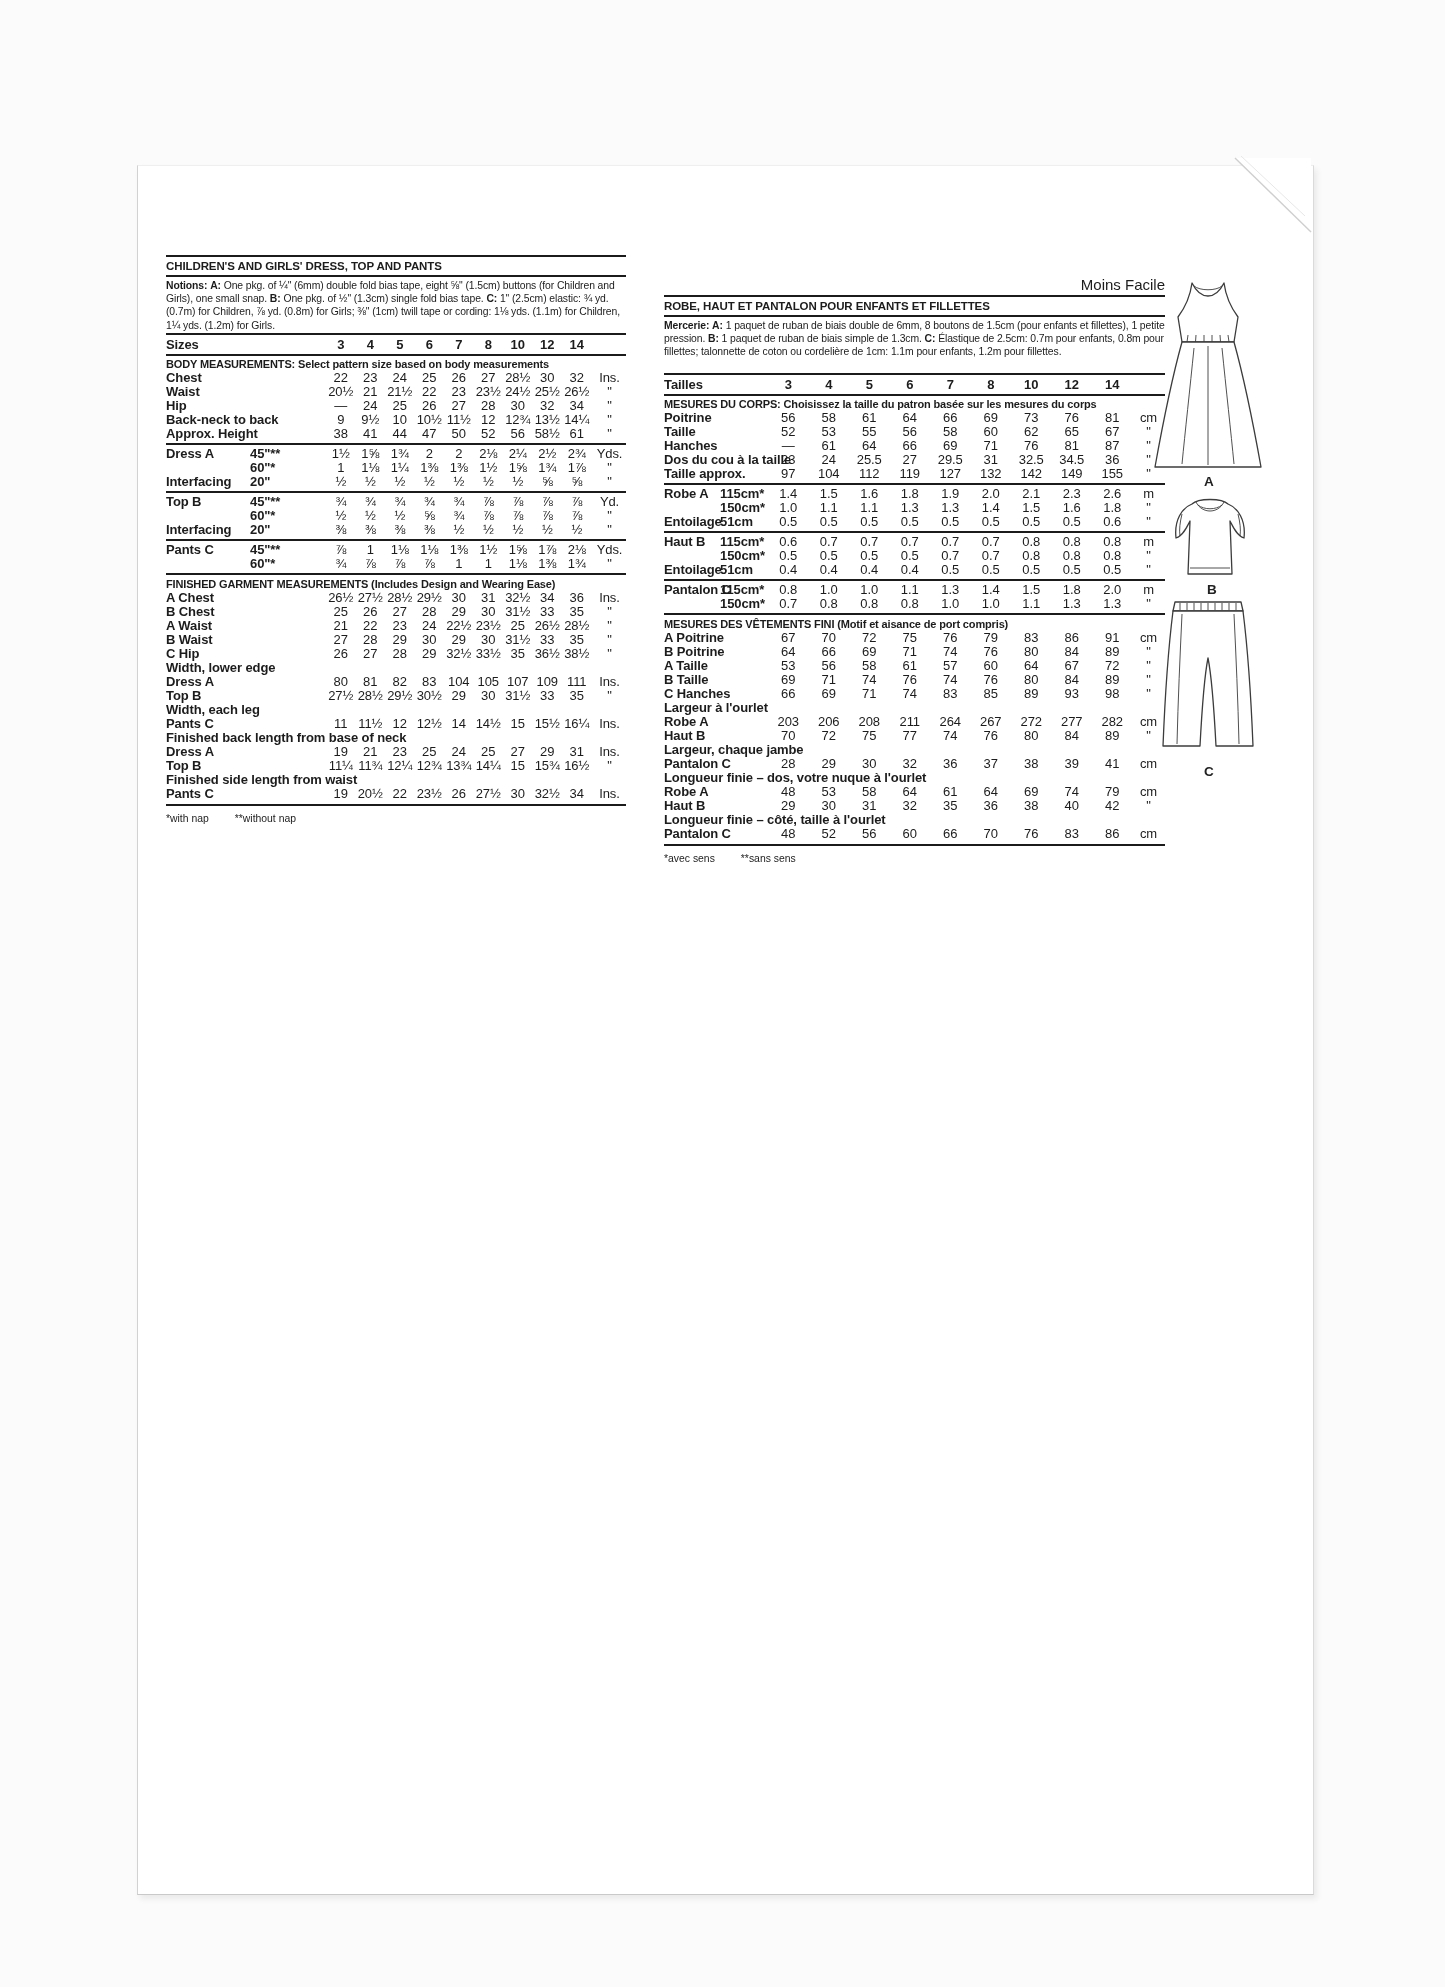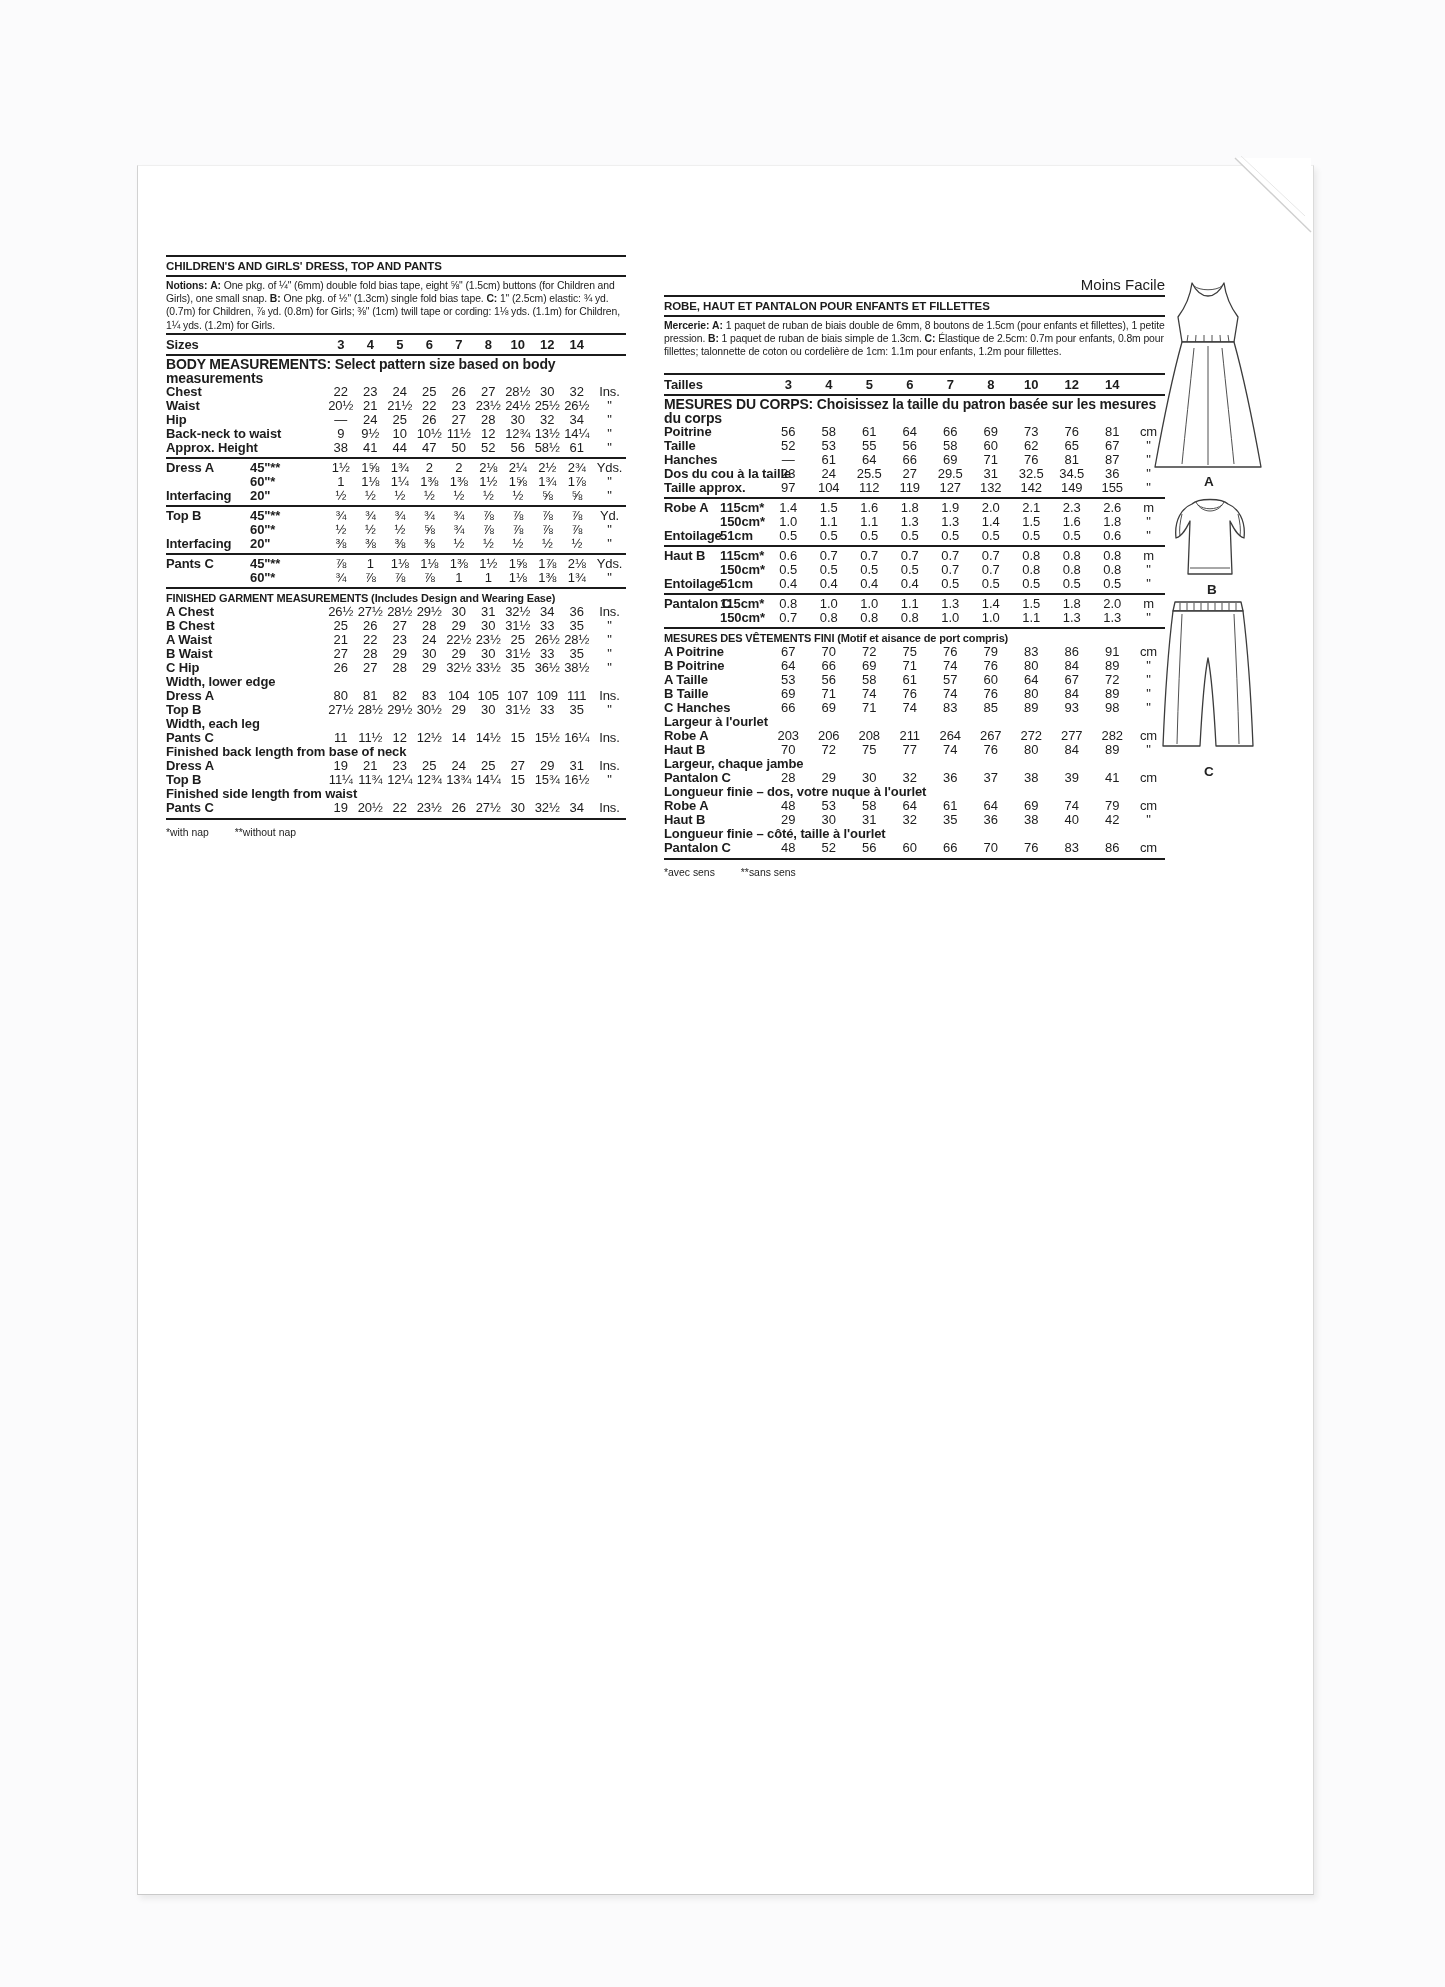--- a/index.html
+++ b/index.html
@@ -38,21 +38,21 @@
   .t-en .trow{grid-template-columns:84px 76px repeat(9,29.5px) 36px;}
   .t-fr .trow{grid-template-columns:56px 48px repeat(9,40.5px) 32px;}
   .cell-label{font-weight:700;text-align:left;white-space:nowrap;}
   .cell-label.span2{grid-column:1/3;}
   .cell-sub{font-weight:700;white-space:nowrap;}
   .cell-val{text-align:center;white-space:nowrap;}
   .cell-unit{text-align:center;white-space:nowrap;}
   .trow.bold .cell-val{font-weight:700;}
   .trow.subhead{grid-column:1/-1;display:block;font-weight:700;}
   .sizes-row{border-top:2.2px solid #1b1b1b;border-bottom:2.2px solid #1b1b1b;padding:2.5px 0;margin-top:2px;}
-  .sec-hdr{font-size:14px;font-weight:700;letter-spacing:-0.15px;line-height:14px;padding-top:1px;}
+  .sec-hdr{font-size:11px;font-weight:700;letter-spacing:-0.15px;line-height:14px;padding-top:1px;}
   .sec-body{border-bottom:2.2px solid #1b1b1b;padding-bottom:2px;}
   .ygroup{border-bottom:2.2px solid #1b1b1b;padding:2px 0;}
   .fin-hdr{font-size:11px;font-weight:700;letter-spacing:-0.15px;padding:3px 0 1px;}
   .endrule{border-top:2.2px solid #1b1b1b;margin-top:3px;}
   .footnote{padding-top:7px;font-size:10.4px;}
   .footnote span{margin-right:26px;}
   
   .figure{position:absolute;}
   .fig-label{position:absolute;font-size:13.5px;font-weight:600;color:#222;}
 </style>
@@ -125,21 +125,21 @@
             <div class="cell-val">25</div>
             <div class="cell-val">26</div>
             <div class="cell-val">27</div>
             <div class="cell-val">28</div>
             <div class="cell-val">30</div>
             <div class="cell-val">32</div>
             <div class="cell-val">34</div>
             <div class="cell-unit">"</div>
           </div>
           <div class="trow">
-            <div class="cell-label span2">Back-neck to waist</div>
+            <div class="cell-label span2">Back-neck to back</div>
             <div class="cell-val">9</div>
             <div class="cell-val">9½</div>
             <div class="cell-val">10</div>
             <div class="cell-val">10½</div>
             <div class="cell-val">11½</div>
             <div class="cell-val">12</div>
             <div class="cell-val">12¾</div>
             <div class="cell-val">13½</div>
             <div class="cell-val">14¼</div>
             <div class="cell-unit">"</div>

